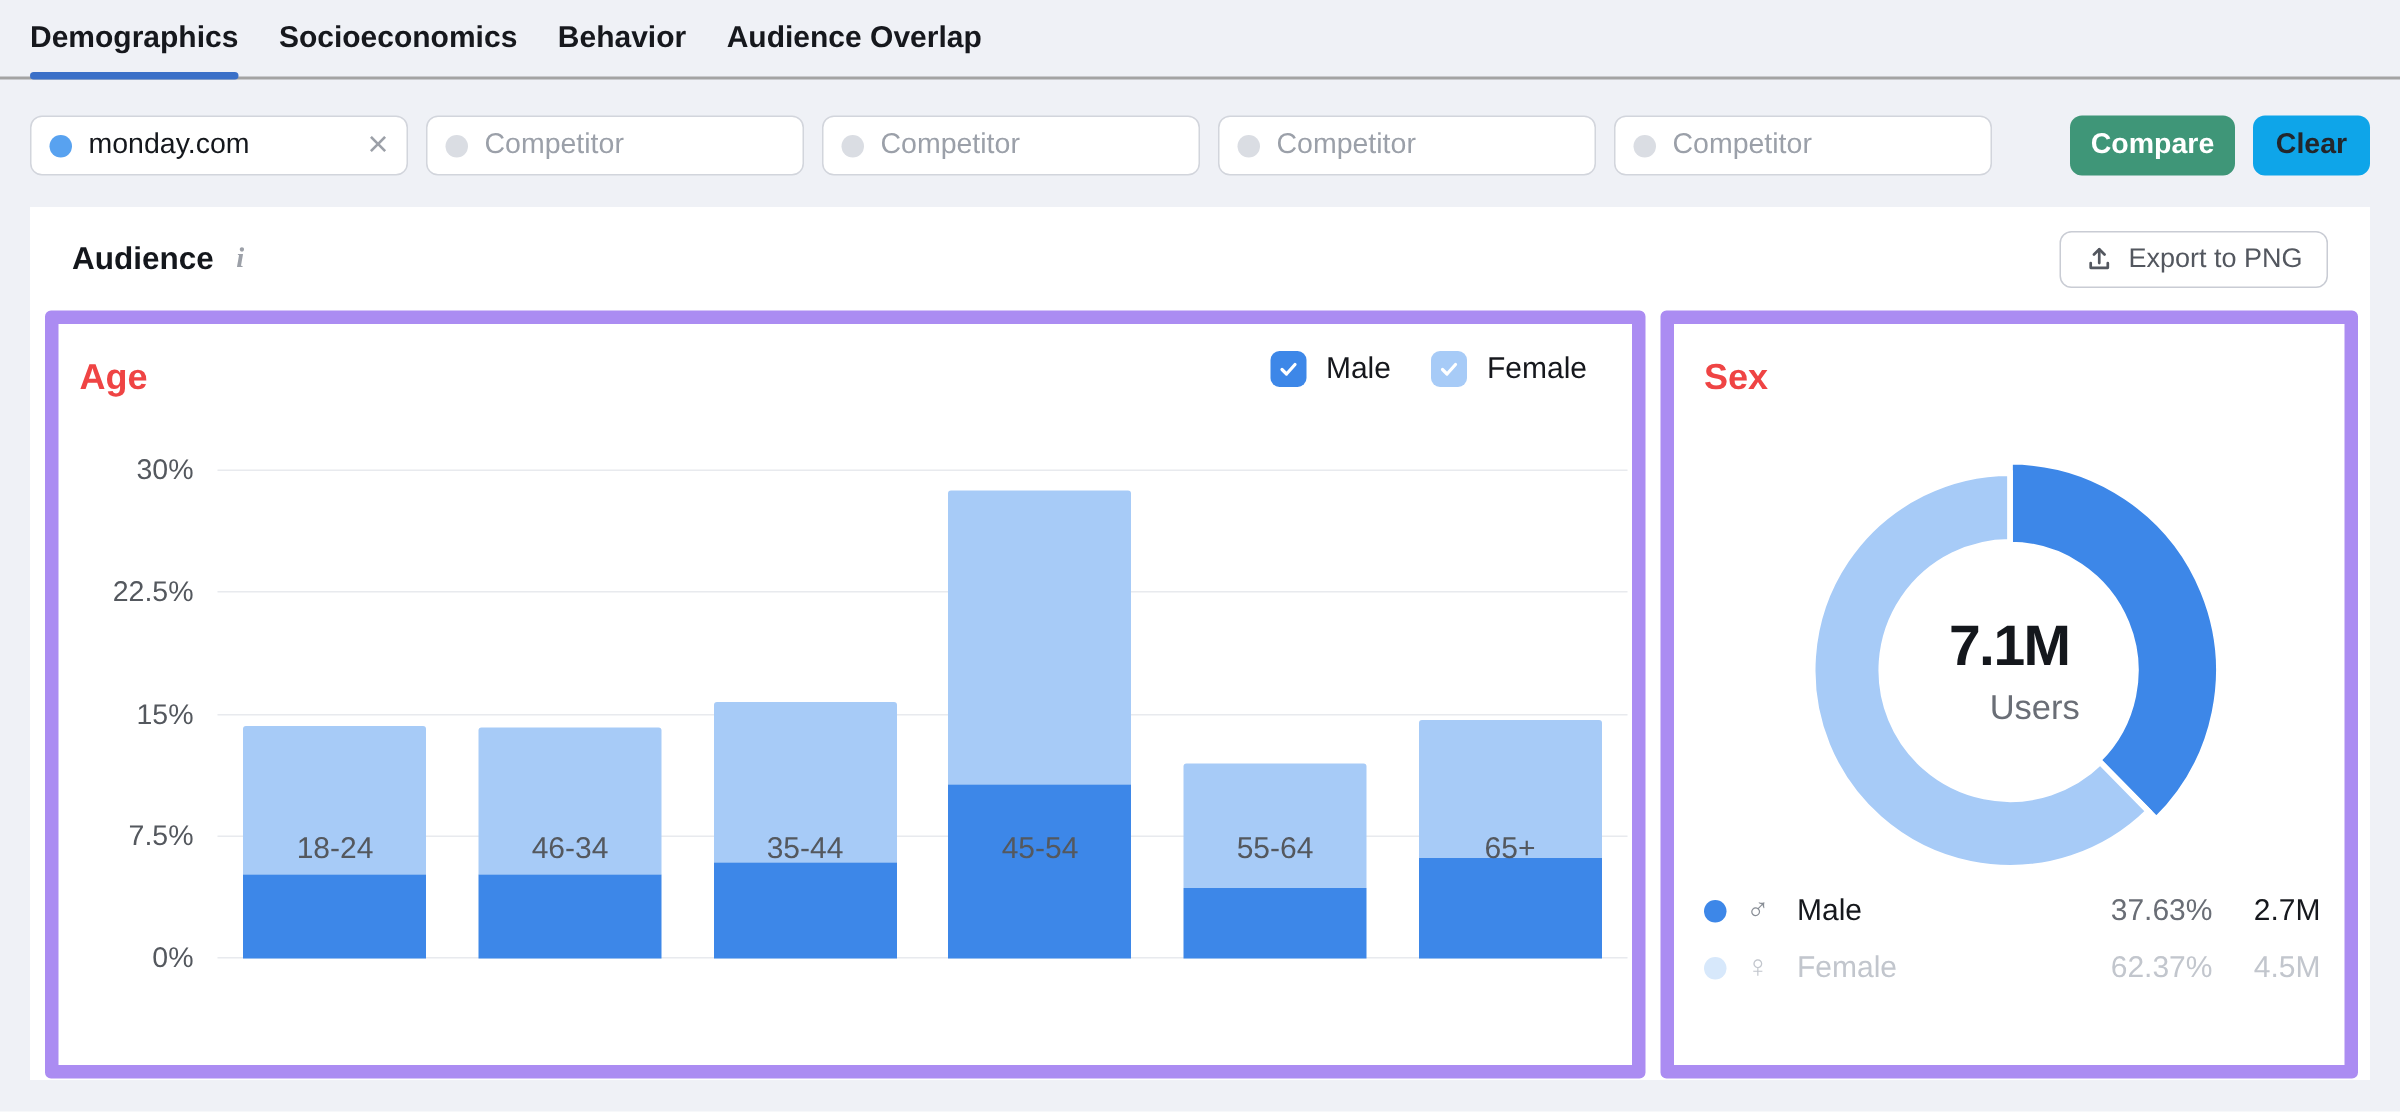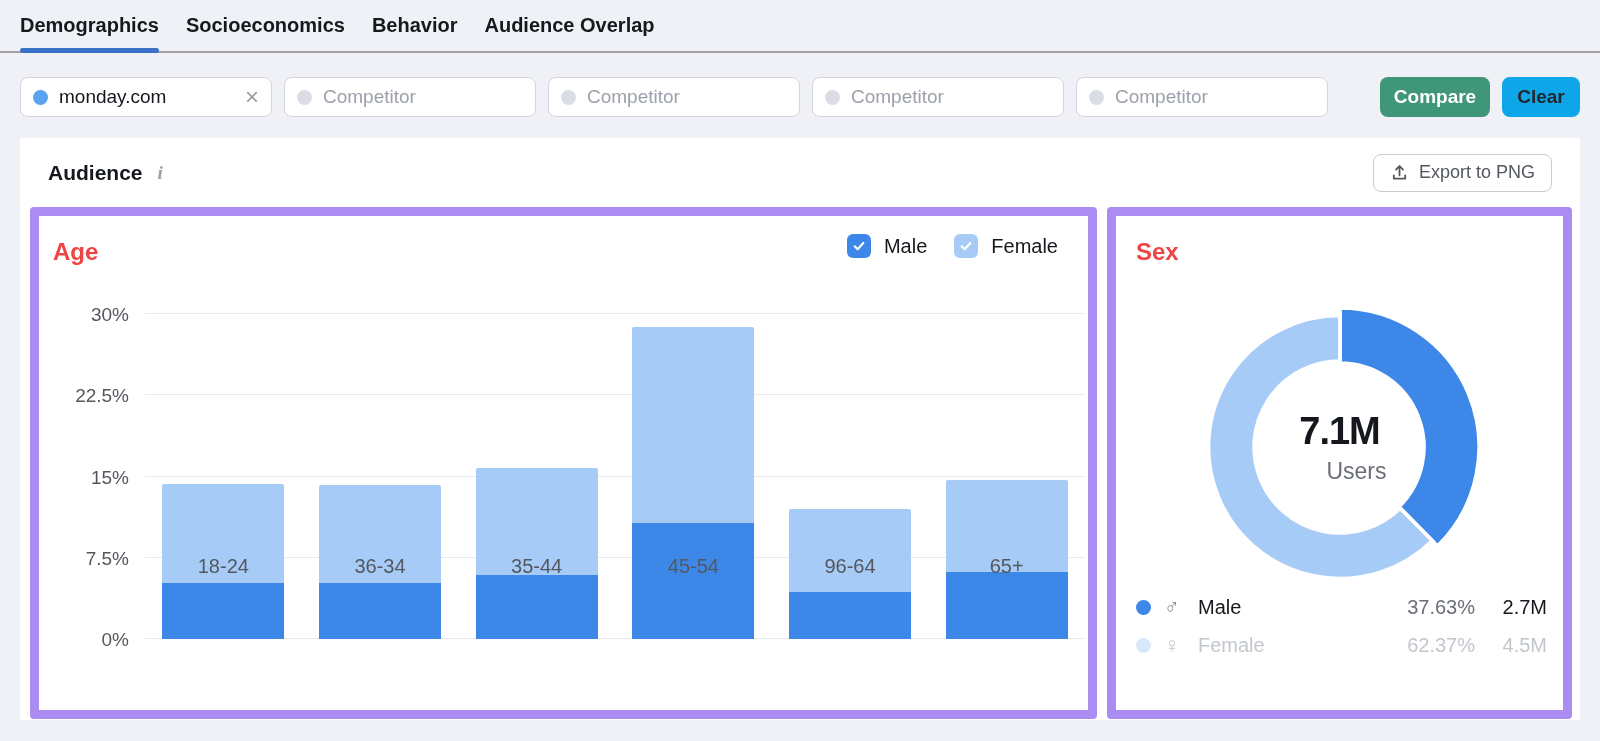--- a/index.html
+++ b/index.html
@@ -246,24 +246,24 @@
             <div class="bar-group">
               <div class="bar">
                 <div class="seg seg-top" style="height: 92.1px; background: rgb(167, 203, 247);"></div>
                 <div class="seg" style="height: 67.2px; background: rgb(61, 135, 232);"></div>
               </div>
             </div>
           </div>
         </div>
       <div class="xlabels" style="left: 106px; width: 940px;">
           <div class="xlabel">18-24</div>
-          <div class="xlabel">36-34</div>
+          <div class="xlabel">46-34</div>
           <div class="xlabel">35-44</div>
           <div class="xlabel">45-54</div>
-          <div class="xlabel">96-64</div>
+          <div class="xlabel">55-64</div>
           <div class="xlabel">65+</div>
         </div>
     </div>
 
     <div class="panel panel-sex">
       <div class="panel-title">Sex</div>
       <div class="donut-wrap">
         <svg id="donut-svg" width="286" height="286" viewBox="0 0 300 300">
             <path d="M150.00,4.00 A146,146 0 0 1 252.39,254.08 L211.72,212.73 A88,88 0 0 0 150.00,62.00 Z" fill="#3D87E8" stroke="#fff" stroke-width="4"></path>
             <path d="M246.78,248.37 A138,138 0 1 1 150.00,12.00 L150.00,60.00 A90,90 0 1 0 213.12,214.16 Z" fill="#A7CBF7" stroke="#fff" stroke-width="4"></path>

